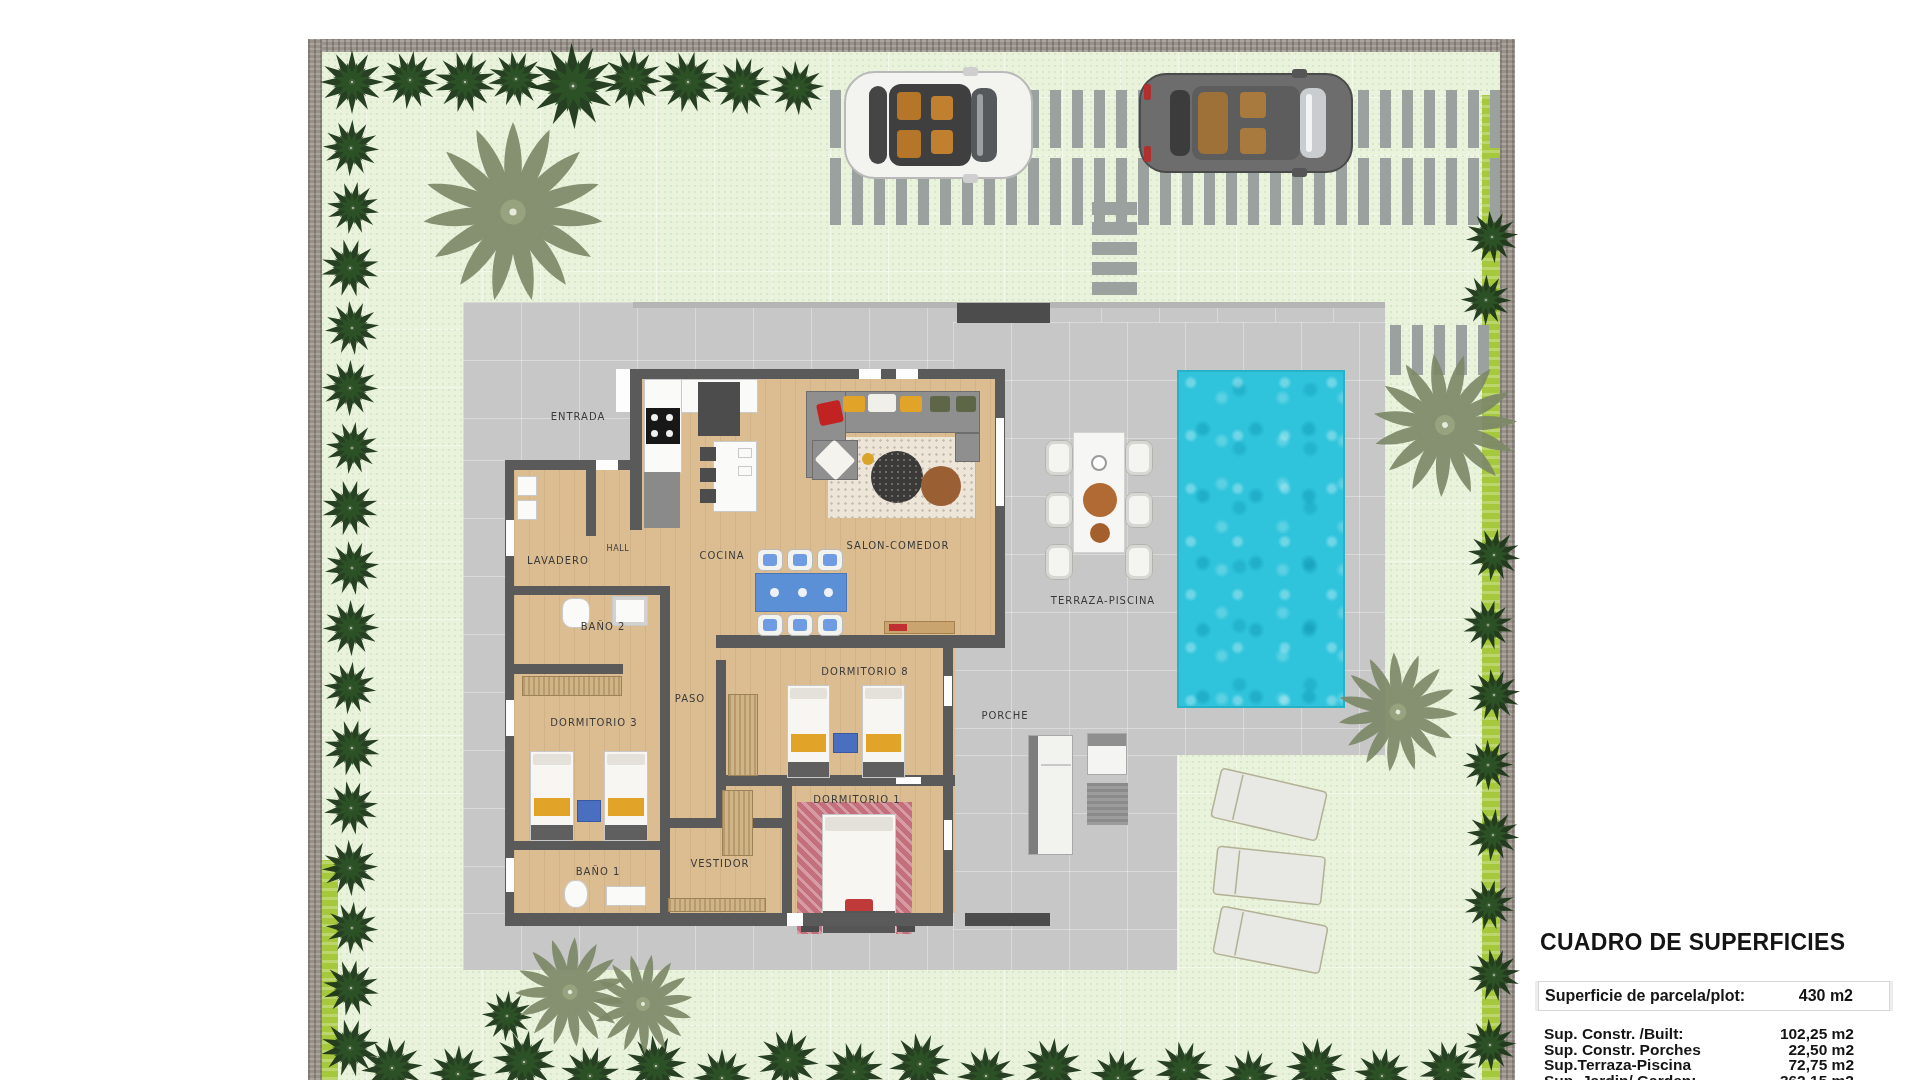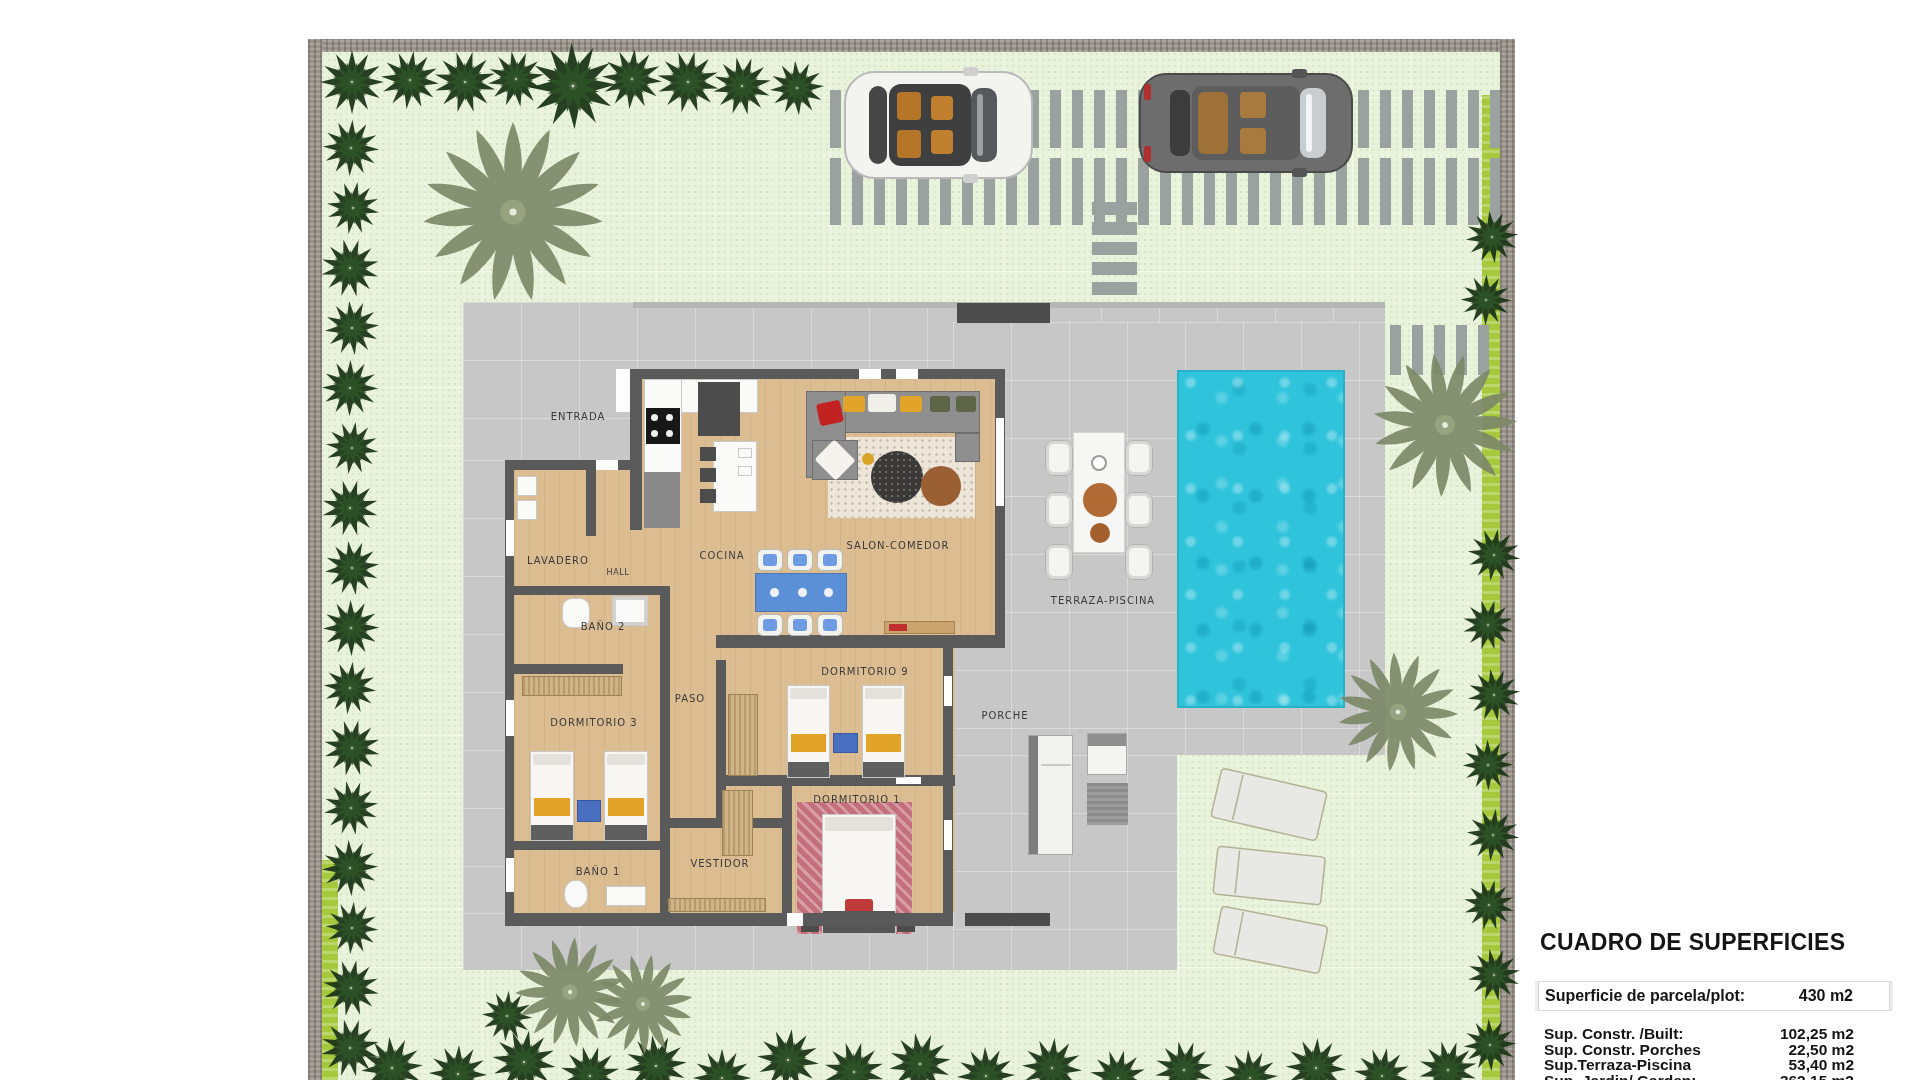--- a/index.html
+++ b/index.html
@@ -430,25 +430,25 @@
           <rect width="108" height="48" rx="4"></rect>
           <line x1="22" y1="2" x2="22" y2="46"></line>
         </g>
     </g>
   </svg>
 
   <span class="rlabel" style="left:578px;top:416px;">ENTRADA</span>
   <span class="rlabel" style="left:722px;top:555px;">COCINA</span>
   <span class="rlabel" style="left:898px;top:545px;">SALON-COMEDOR</span>
   <span class="rlabel" style="left:558px;top:560px;">LAVADERO</span>
-  <span class="rlabel sm" style="left:618px;top:572px;">HALL</span>
+  <span class="rlabel sm" style="left:618px;top:548px;">HALL</span>
   <span class="rlabel" style="left:603px;top:626px;">BAÑO 2</span>
   <span class="rlabel" style="left:594px;top:722px;">DORMITORIO 3</span>
   <span class="rlabel" style="left:690px;top:698px;">PASO</span>
-  <span class="rlabel" style="left:865px;top:671px;">DORMITORIO 9</span>
+  <span class="rlabel" style="left:865px;top:671px;">DORMITORIO 8</span>
   <span class="rlabel" style="left:857px;top:799px;">DORMITORIO 1</span>
   <span class="rlabel" style="left:598px;top:871px;">BAÑO 1</span>
   <span class="rlabel" style="left:720px;top:863px;">VESTIDOR</span>
   <span class="rlabel" style="left:1005px;top:715px;">PORCHE</span>
   <span class="rlabel" style="left:1103px;top:588px;margin-top:12px;">TERRAZA-PISCINA</span>
 
   <div class="wm">
   </div>
 
   <div class="stitle">CUADRO DE SUPERFICIES</div>
@@ -460,21 +460,21 @@
     <div class="srow">
       <span>Sup. Constr. /Built:</span>
         <span class="val">102,25 m2</span>
     </div>
     <div class="srow">
       <span>Sup. Constr. Porches</span>
         <span class="val">22,50 m2</span>
     </div>
     <div class="srow">
       <span>Sup.Terraza-Piscina</span>
-        <span class="val">53,40 m2</span>
+        <span class="val">72,75 m2</span>
     </div>
     <div class="srow">
       <span>Sup. Jardin/ Garden:</span>
         <span class="val">362,15 m2</span>
     </div>
   </div>
 
 </div>
 
 </body></html>

